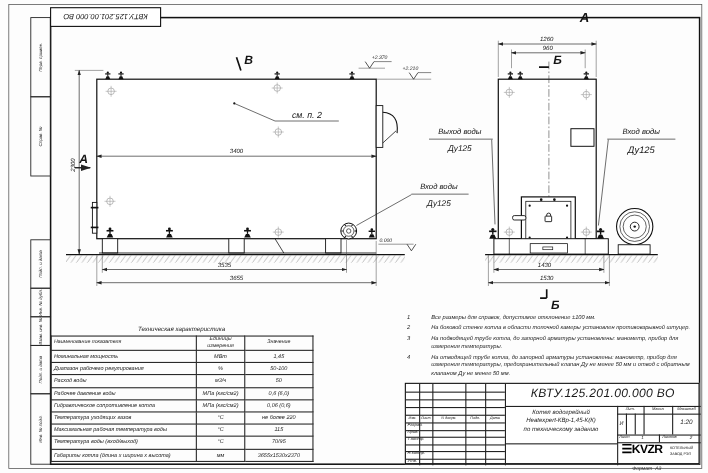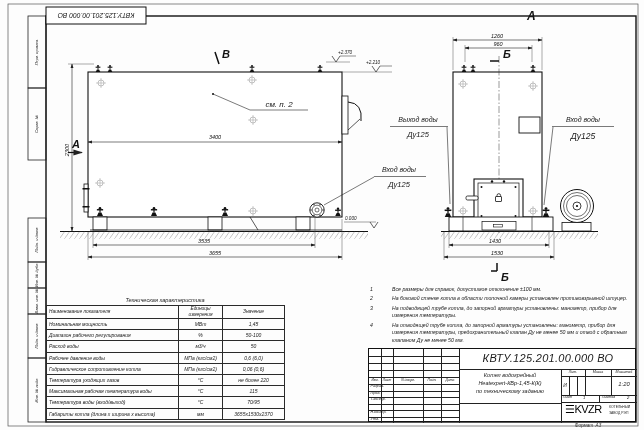--- a/index.html
+++ b/index.html
@@ -18,21 +18,21 @@
   #notes{position:absolute;left:368px;top:286px;width:266px;}
   .note{position:relative;padding-left:24px;margin-bottom:1.5px;font-size:5.2px;
         font-style:italic;color:#1b1b1b;line-height:1.5;}
   .note .n{position:absolute;left:2px;top:0;}
   
   #tblock{position:absolute;left:368px;top:348px;width:268px;height:74px;
           border:1.3px solid #111;box-sizing:border-box;background:#fff;}
   .tl{position:absolute;background:#222;}
   .tb-t{position:absolute;white-space:nowrap;font-style:italic;color:#1b1b1b;line-height:1;}
   .logo-wrap{position:absolute;left:196px;top:55px;font-style:normal;color:#000;
-             font-weight:400;font-size:11px;letter-spacing:-0.5px;line-height:1;}
+             font-weight:700;font-size:11px;letter-spacing:-0.5px;line-height:1;}
   #format{position:absolute;left:544px;top:423px;width:88px;text-align:center;
           font-size:4.6px;font-style:italic;color:#333;}
   svg text{font-family:"Liberation Sans",sans-serif;font-style:italic;fill:#141414;}
 </style>
 </head>
 <body>
 
 <div id="sheet">
 
 <svg class="abs" width="644" height="430" viewBox="0 0 644 430">

